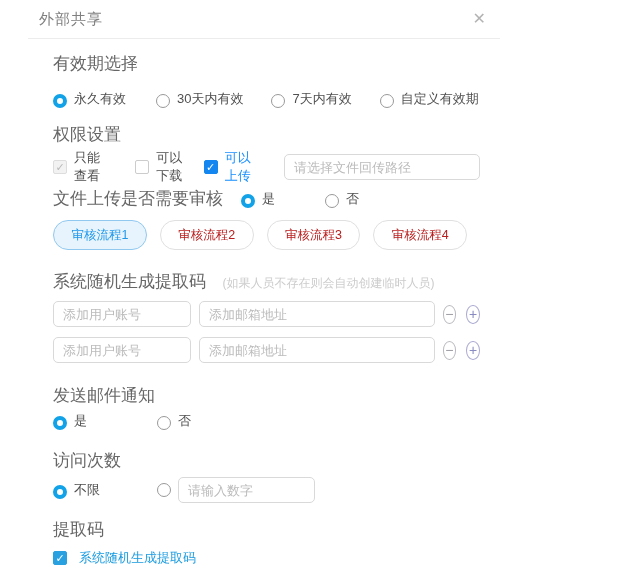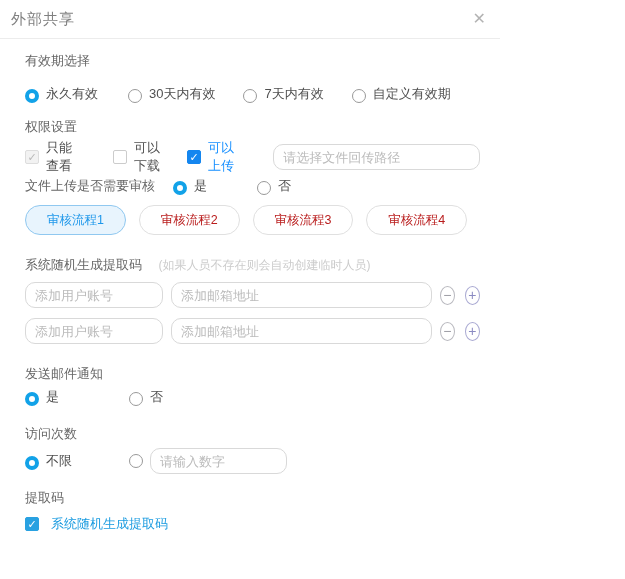--- a/index.html
+++ b/index.html
@@ -1,27 +1,27 @@
 <!DOCTYPE html>
 <html><head>
 <meta charset="utf-8">
 <style>
   * { margin: 0; padding: 0; box-sizing: border-box; }
   html, body { width: 625px; height: 579px; background: #fff; overflow: hidden;
     font-family: "Liberation Sans", "DejaVu Sans", sans-serif; }
-  .dialog { width: 500px; height: 579px; background: #fff; position: relative; }
+  .dialog { width: 500px; height: 579px; background: #fff; position: relative; padding-left: 28px; }
 
   .header { height: 39px; border-bottom: 1px solid #ececec; display: flex;
     align-items: center; justify-content: space-between; padding: 0 14px 0 11px; }
   .title { font-size: 15px; color: #808080; letter-spacing: 1px; }
   .close { font-size: 16px; color: #b3b3b3; font-weight: bold; cursor: pointer; line-height: 1; }
 
   .body { padding: 0 20px 0 25px; }
 
-  .sec-label { font-size: 13px; color: #666; }
+  .sec-label { font-size: 17px; color: #666; }
   .hint { font-size: 12px; color: #999; margin-left: 12px; }
   .hint.light { color: #ccc; }
 
   .row { display: flex; align-items: center; }
 
   
   .radio-item { display: inline-flex; align-items: flex-end; cursor: pointer; }
   .radio { width: 14px; height: 14px; border-radius: 50%; flex: 0 0 14px;
     border: 1px solid #999; background: #fff; margin-right: 7px; }
   .radio.checked { border: 4px solid #12a2e8; }
@@ -33,21 +33,21 @@
     border: 1px solid #ccc; background: #fff; margin-right: 7px;
     font-size: 11px; line-height: 13px; text-align: center; color: transparent; }
   .checkbox.disabled-checked { background: #f2f2f2; border-color: #ddd; color: #b8b8b8; }
   .checkbox.checked-blue { background: #1486ef; border-color: #1486ef; color: #fff; }
   .checkbox.checked-sky { background: #29a1e1; border-color: #29a1e1; color: #fff; }
   .check-label { font-size: 13px; color: #505050; }
   .check-label.blue { color: #1890ff; }
   .check-label.sky { color: #1a9be0; }
 
   
-  input[type="text"] { border: 1px solid #d9d9d9; border-radius: 10px; height: 26px;
+  input[type="text"] { border: 1px solid #d9d9d9; border-radius: 5px; height: 26px;
     font-size: 13px; color: #404040; padding: 0 9px; outline: none;
     font-family: "Liberation Sans", "DejaVu Sans", sans-serif; }
   input[type="text"]::placeholder { color: #bbb; }
 
   
   .pill { display: inline-flex; align-items: center; justify-content: center;
     width: 102px; height: 30px; border-radius: 16px; border: 1px solid #e0e0e0;
     background: #fff; color: #b91c1c; font-size: 12.5px; cursor: pointer; margin-right: 13px; }
   .pill.selected { background: #e8f4fd; border-color: #90c8f0; color: #1e97ea; }
 

